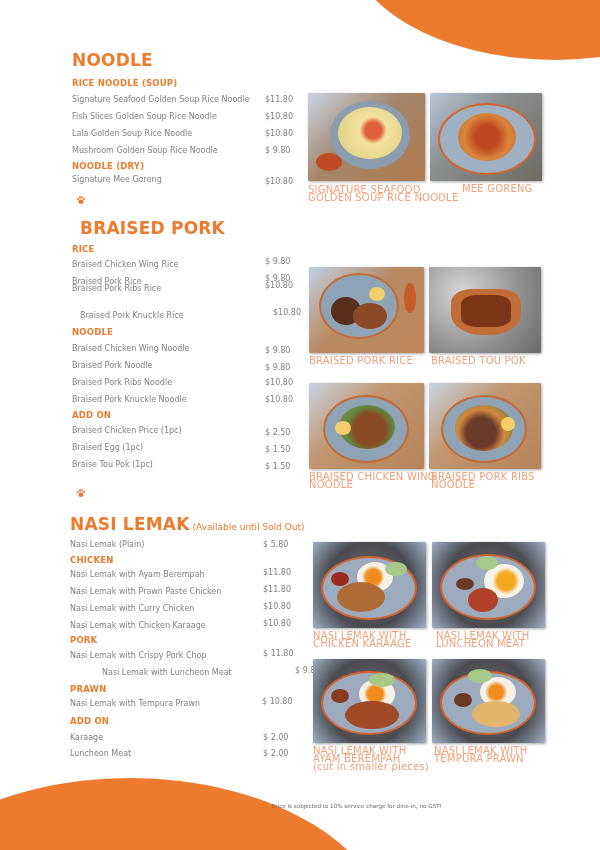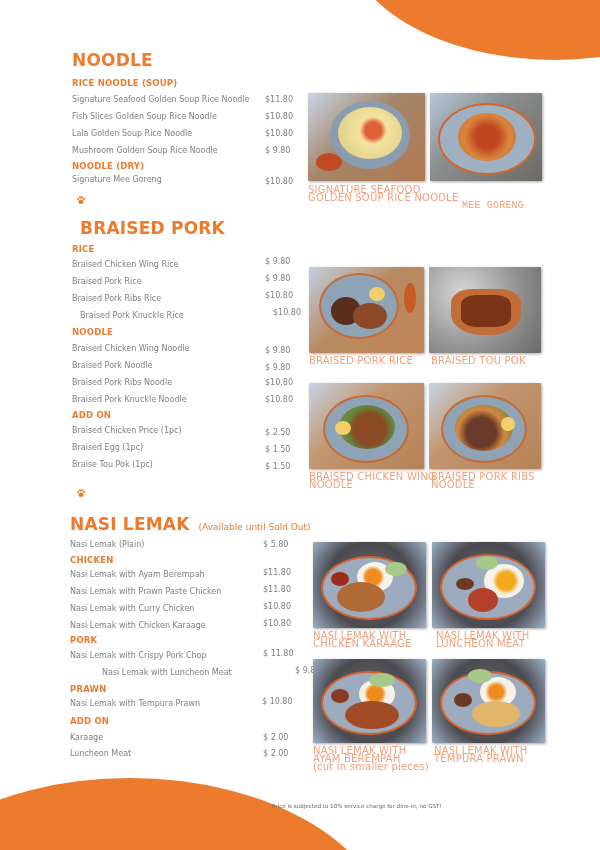--- a/index.html
+++ b/index.html
@@ -12,21 +12,21 @@
     }
     .blob-bottom {
       position: absolute; left: -130px; top: 778px; width: 520px; height: 320px;
       background: #ec7b2d; border-radius: 50%;
     }
 
     .section-title {
       position: absolute; color: #ec7b2d; font-weight: bold; font-size: 17px; letter-spacing: 0.2px;
       font-family: "DejaVu Sans", sans-serif;
     }
-    .section-title .note { font-size: 9px; font-weight: normal; margin-left: 9px; letter-spacing: 0; }
+    .section-title .note { font-size: 9px; font-weight: normal; margin-left: 3px; letter-spacing: 0; }
     .subhead {
       position: absolute; color: #ec7b2d; font-weight: bold; font-size: 8.5px; letter-spacing: 0.2px;
     }
     .row { position: absolute; font-size: 8px; color: #808080; white-space: nowrap; }
     .row .price { position: absolute; }
 
     .paw { position: absolute; width: 10px; height: 10px; }
 
     .photo {
       position: absolute; border-radius: 1px;
@@ -79,30 +79,30 @@
 </div>
 <div class="caption" style="left:308px; top:186px;">
     <div>SIGNATURE SEAFOOD</div>
     <div>GOLDEN SOUP RICE NOODLE</div>
   </div>
 
 <div class="photo" style="left:430px; top:93px; width:112px; height:88px; background:linear-gradient(135deg,#b8c6d8 0%,#8a8f8f 40%,#6e6a62 100%);">
   <div class="plate" style="left:8px; top:10px; width:98px; height:72px; background:#9fb0c2; border:2px solid #d2652c;"></div>
   <div class="food" style="left:28px; top:20px; width:58px; height:48px; background:radial-gradient(circle at 50% 50%,#c0461f 0 30%,#d9863e 60%,#c76a2c 100%);"></div>
 </div>
-<div class="caption" style="left:462px; top:202px;font-family:Liberation Mono, monospace;">
+<div class="caption" style="left:462px; top:185px;">
     <div>MEE GORENG</div>
   </div>
 
 <div class="section-title" style="left:72px; top:218px;margin-left:8px;">BRAISED PORK</div>
 <div class="subhead" style="left:72px; top:244px;">RICE</div>
 
 <div class="row" style="left:72px; top:260px;"><span>Braised Chicken Wing Rice</span><span class="price" style="left:193px; top:-3px;">$ 9.80</span></div>
 <div class="row" style="left:72px; top:277px;"><span>Braised Pork Rice</span><span class="price" style="left:193px; top:-3px;">$ 9.80</span></div>
-<div class="row" style="left:72px; top:294px;"><span>Braised Pork Ribs Rice</span><span class="price" style="left:193px; top:-3px;">$10.80</span></div>
+<div class="row" style="left:72px; top:284px;"><span>Braised Pork Ribs Rice</span><span class="price" style="left:193px; top:-3px;">$10.80</span></div>
 <div class="row" style="left:80px; top:311px;"><span>Braised Pork Knuckle Rice</span><span class="price" style="left:193px; top:-3px;">$10.80</span></div>
 
 <div class="subhead" style="left:72px; top:327px;">NOODLE</div>
 <div class="row" style="left:72px; top:344px;"><span>Braised Chicken Wing Noodle</span><span class="price" style="left:193px; top:2px;">$ 9.80</span></div>
 <div class="row" style="left:72px; top:361px;"><span>Braised Pork Noodle</span><span class="price" style="left:193px; top:2px;">$ 9.80</span></div>
 <div class="row" style="left:72px; top:378px;"><span>Braised Pork Ribs Noodle</span><span class="price" style="left:193px; top:0px;">$10.80</span></div>
 <div class="row" style="left:72px; top:395px;"><span>Braised Pork Knuckle Noodle</span><span class="price" style="left:193px; top:0px;">$10.80</span></div>
 
 <div class="subhead" style="left:72px; top:410px;">ADD ON</div>
 <div class="row" style="left:72px; top:426px;"><span>Braised Chicken Price (1pc)</span><span class="price" style="left:193px; top:2px;">$ 2.50</span></div>

